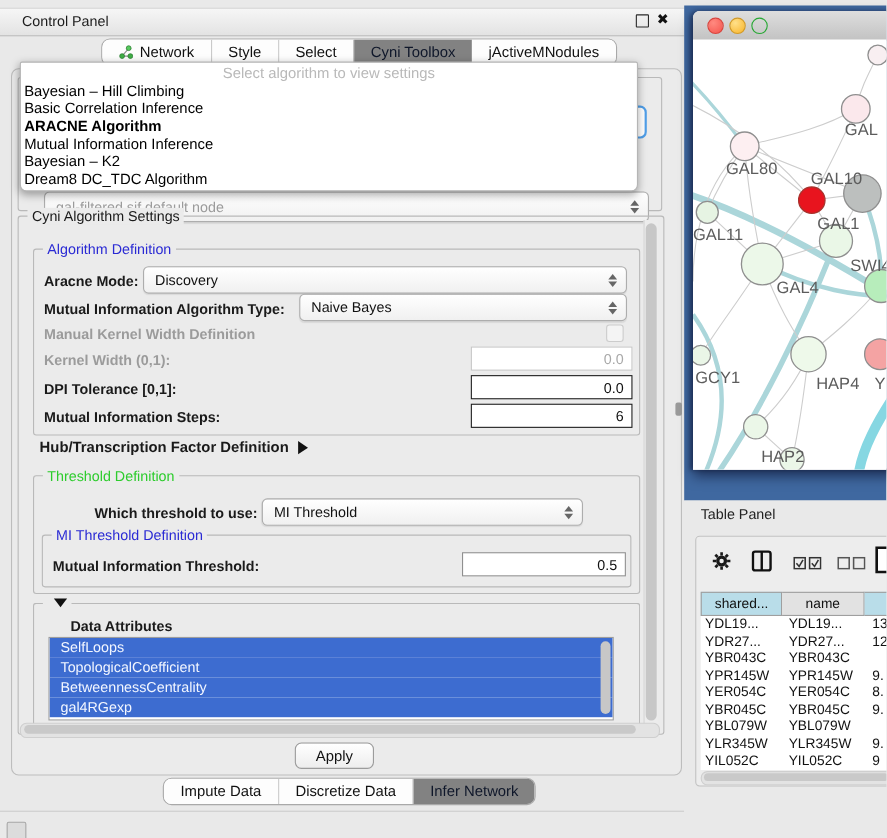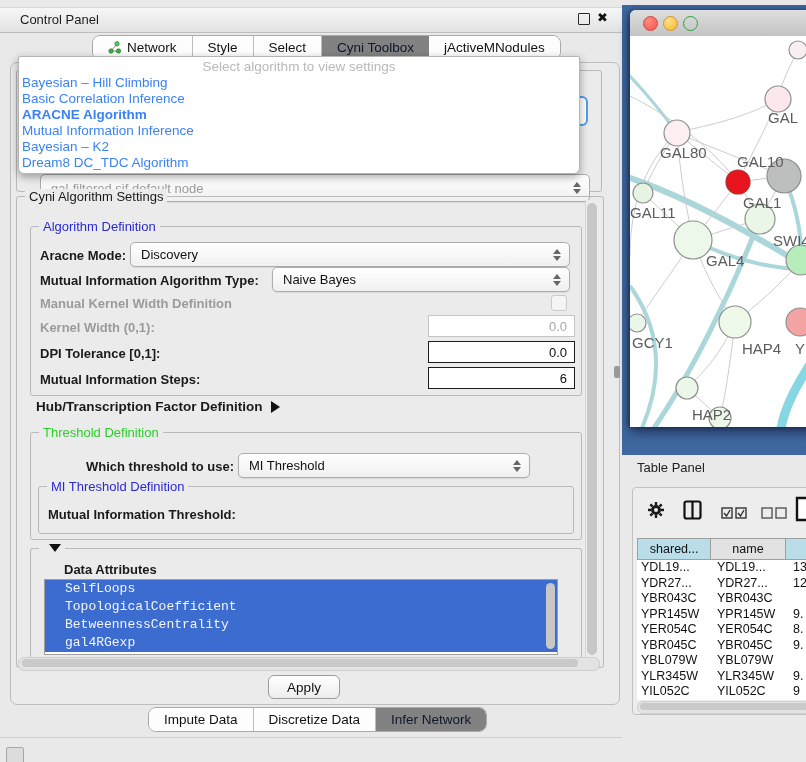--- a/index.html
+++ b/index.html
@@ -27,33 +27,33 @@
     display:flex;align-items:center;font-size:13px;color:#111;box-shadow:0 1px 1px rgba(0,0,0,.08);}
   .combo .ctext{padding-left:10px;flex:1;}
   .stepper{width:16px;display:flex;flex-direction:column;align-items:center;justify-content:center;gap:2px;margin-right:4px;}
   .tri-up{width:0;height:0;border-left:4px solid transparent;border-right:4px solid transparent;border-bottom:5px solid #666;}
   .tri-dn{width:0;height:0;border-left:4px solid transparent;border-right:4px solid transparent;border-top:5px solid #666;}
   .numfield{background:#fff;border:1.6px solid #1d1d1d;font-size:13px;color:#111;text-align:right;
     display:flex;align-items:center;justify-content:flex-end;padding-right:7px;}
   .numfield.dis{border:1px solid #c6c6c6;color:#a9a9a9;}
   .checkbox{width:14px;height:14px;border:1px solid #cccccc;background:#f4f4f4;border-radius:3px;}
   .listbox{background:#ffffff;border:1px solid #9d9d9d;}
-  .listitem{height:18px;line-height:18px;background:#3d6cd0;color:#f2f6ff;font-size:13px;padding-left:20px;font-family:Liberation Mono, monospace;}
+  .listitem{height:18px;line-height:18px;background:#3d6cd0;color:#f2f6ff;font-size:13px;padding-left:10px;}
   .vthumb{background:#c7c7c7;border-radius:5px;}
   .hscroll{background:#e3e3e3;border:1px solid #cfcfcf;border-radius:6px;}
   .hthumb{background:#c9c9c9;border-radius:5px;}
   .applybtn{background:linear-gradient(#ffffff,#ededed);border:1px solid #9c9c9c;border-radius:6px;
     font-size:13.5px;color:#111;display:flex;align-items:center;justify-content:center;}
   .arrow-right{display:inline-block;width:0;height:0;border-top:6px solid transparent;border-bottom:6px solid transparent;border-left:9px solid #111;margin-left:8px;vertical-align:-2px;}
   .arrow-down{display:inline-block;width:0;height:0;border-left:6px solid transparent;border-right:6px solid transparent;border-top:8px solid #111;margin-left:6px;vertical-align:1px;}
   
   .popup{left:18px;top:56px;width:560px;height:116px;background:#ffffff;border:1px solid #b5b5b5;
     border-radius:2px 2px 6px 6px;box-shadow:0 3px 8px rgba(0,0,0,.35);z-index:50;}
   .popup .prompt{height:16px;line-height:16px;text-align:center;color:#b9b9b9;font-size:13.5px;margin-top:2px;}
-  .popup .item{height:16px;line-height:16px;font-size:13.5px;color:#3b82f6;padding-left:3px;white-space:nowrap;}
+  .popup .item{height:16px;line-height:16px;font-size:13.5px;color:#000000;padding-left:3px;white-space:nowrap;}
   .popup .item.bold{font-weight:bold;}
   
   .blue-bg{left:622px;top:5px;width:184px;height:450px;background:#3f68a0;}
   .netwin{left:630px;top:10px;width:184px;height:417px;border-radius:6px 6px 0 0;
     box-shadow:0 5px 12px rgba(0,0,25,.55), -2px 0 4px rgba(0,0,30,.35);background:#fff;}
   .net-titlebar{left:0;top:0;width:100%;height:26px;background:linear-gradient(#dedede,#c3c3c3);
     border-bottom:1px solid #999;border-radius:6px 6px 0 0;}
   .light{width:13px;height:13px;border-radius:50%;top:6px;}
   .light.red{background:radial-gradient(circle at 35% 30%,#ff8a80,#f5544d);border:1px solid #d8443d;}
   .light.yellow{background:radial-gradient(circle at 35% 30%,#ffe08a,#f8b429);border:1px solid #d29a26;}
@@ -182,20 +182,23 @@
     <span class="ctext">MI Threshold</span>
     <span class="stepper">
         <span class="tri-up"></span>
         <span class="tri-dn"></span>
       </span>
   </div>
   <div class="abs group" style="left:38px;top:486px;width:534px;height:46px;">
     <span class="group-title blue-title">MI Threshold Definition</span>
   </div>
   <div class="abs lbl" style="left:48px;top:507px;">Mutual Information Threshold:</div>
+  <div class="abs numfield" style="left:420px;top:502px;width:140px;height:20px;border-width:1px;border-color:#8f8f8f;">
+      <span>0.5</span>
+    </div>
 
   <div class="abs group" style="left:30px;top:548px;width:550px;height:112px;border-bottom:none;">
     <span class="group-title"><span class="arrow-down"></span></span>
   </div>
   <div class="abs lbl" style="left:36px;top:562px;padding-left:28px;">Data Attributes</div>
   <div class="abs listbox" style="left:44px;top:579px;width:512px;height:74px;overflow:hidden;">
     <div class="listitem">SelfLoops</div>
     <div class="listitem">TopologicalCoefficient</div>
     <div class="listitem">BetweennessCentrality</div>
     <div class="listitem">gal4RGexp</div>

